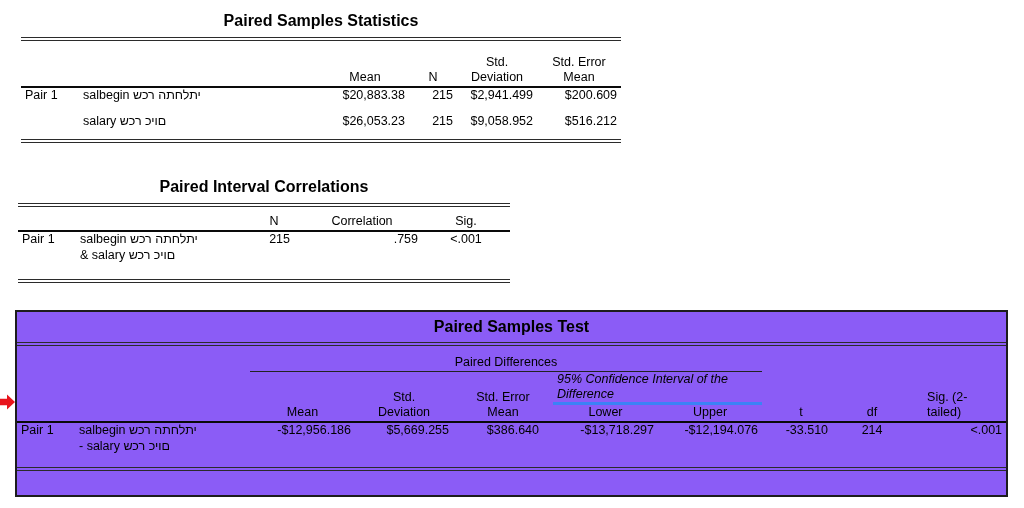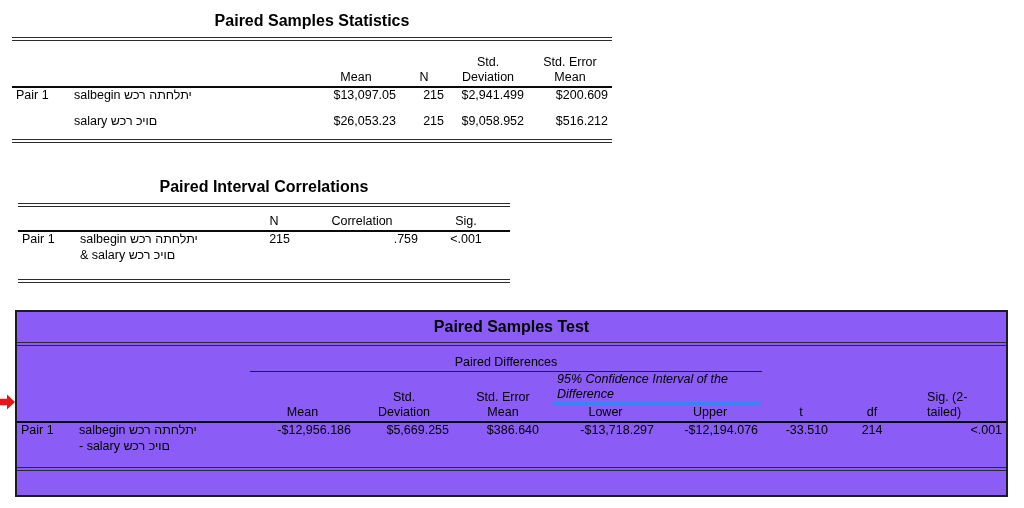--- a/index.html
+++ b/index.html
@@ -18,21 +18,21 @@
   tr.hdrline > * { border-bottom:2px solid #0a0a0a; }
   td.pair { text-align:left; padding-left:8px; vertical-align:top; padding-top:5px; white-space:nowrap; }
   td.varlbl { text-align:left; padding-left:8px; vertical-align:top; padding-top:5px; }
   td.num { text-align:right; padding-right:8px; vertical-align:top; padding-top:5px; white-space:nowrap; }
   td.num.tight { padding-right:4px; }
   td.ctr { text-align:center; vertical-align:top; padding-top:5px; white-space:nowrap; }
   .mixed { unicode-bidi:bidi-override; direction:ltr; }
   .lbl-line { display:block; unicode-bidi:bidi-override; direction:ltr; }
   .wrapnarrow { display:inline-block; text-align:left; }
   
-  #t1 { position:absolute; left:12px; top:12px; width:600px; }
+  #t1 { position:absolute; left:21px; top:12px; width:600px; }
   #t1 table { width:600px; }
   #t1 thead tr { height:48px; }
   #t1 tbody tr { height:27px; }
   
   #t2 { position:absolute; left:18px; top:178px; width:492px; }
   #t2 table { width:492px; }
   #t2 thead tr { height:26px; }
   #t2 tbody tr { height:50px; }
   
   #t3box { position:absolute; left:15px; top:310px; width:993px; height:187px; border:2px solid #1d1d1d; box-sizing:border-box; background:#8b5cf6; }
@@ -67,21 +67,21 @@
         <th class="h">Mean</th>
         <th class="h">N</th>
         <th class="h"><span class="wrapnarrow" style="width:62px; text-align:center;">Std. Deviation</span></th>
         <th class="h"><span class="wrapnarrow" style="width:66px; text-align:center;">Std. Error Mean</span></th>
       </tr>
     </thead>
     <tbody>
       <tr>
         <td class="pair">Pair 1</td>
         <td class="varlbl"><span class="mixed">salbegin שכר התחלתי</span></td>
-        <td class="num">$13,097.05</td>
+        <td class="num">$20,883.38</td>
         <td class="num tight">215</td>
         <td class="num">$2,941.499</td>
         <td class="num">$200.609</td>
       </tr>
       <tr>
         <td class="pair"></td>
         <td class="varlbl"><span class="mixed">salary שכר כיום</span></td>
         <td class="num">$26,053.23</td>
         <td class="num tight">215</td>
         <td class="num">$9,058.952</td>

